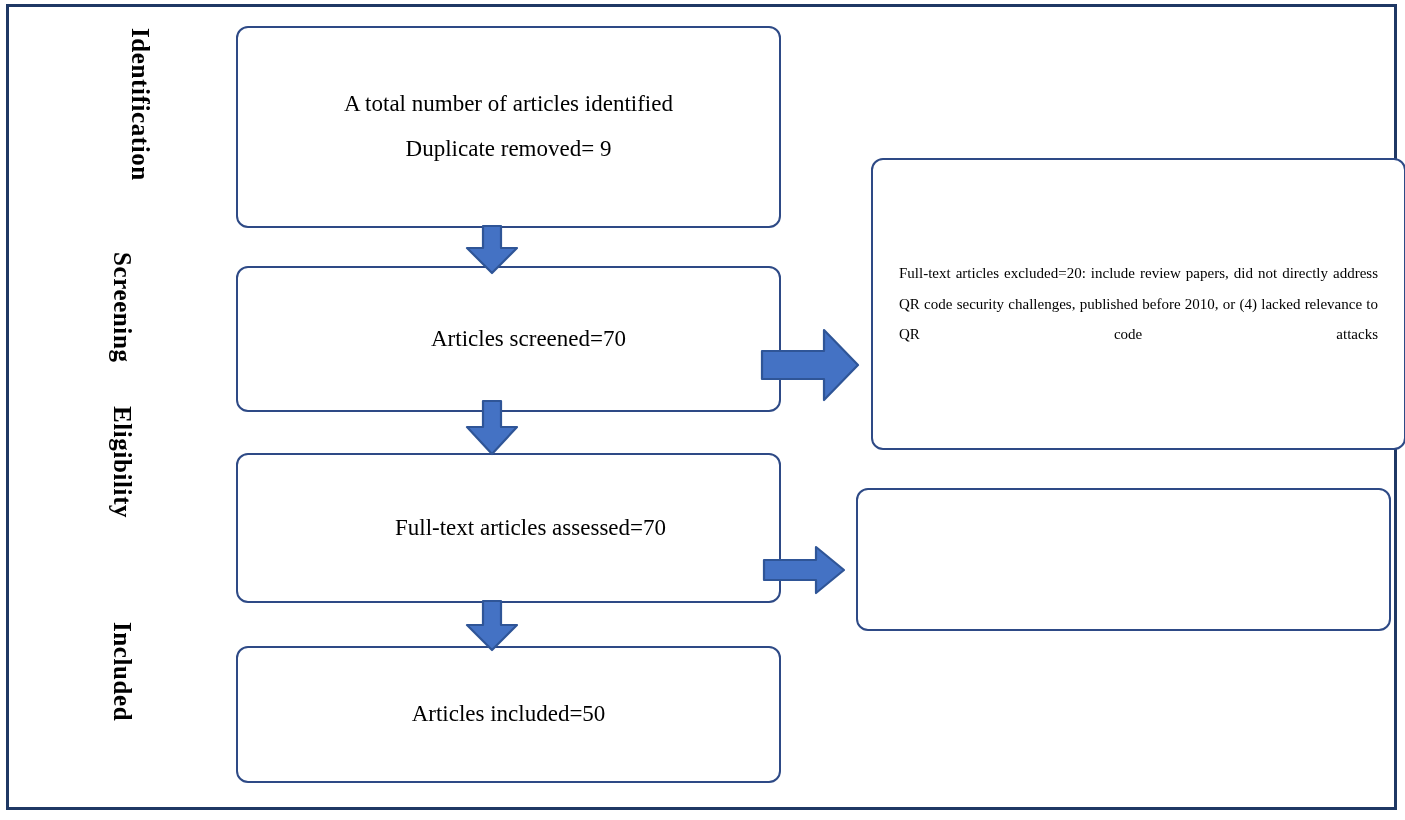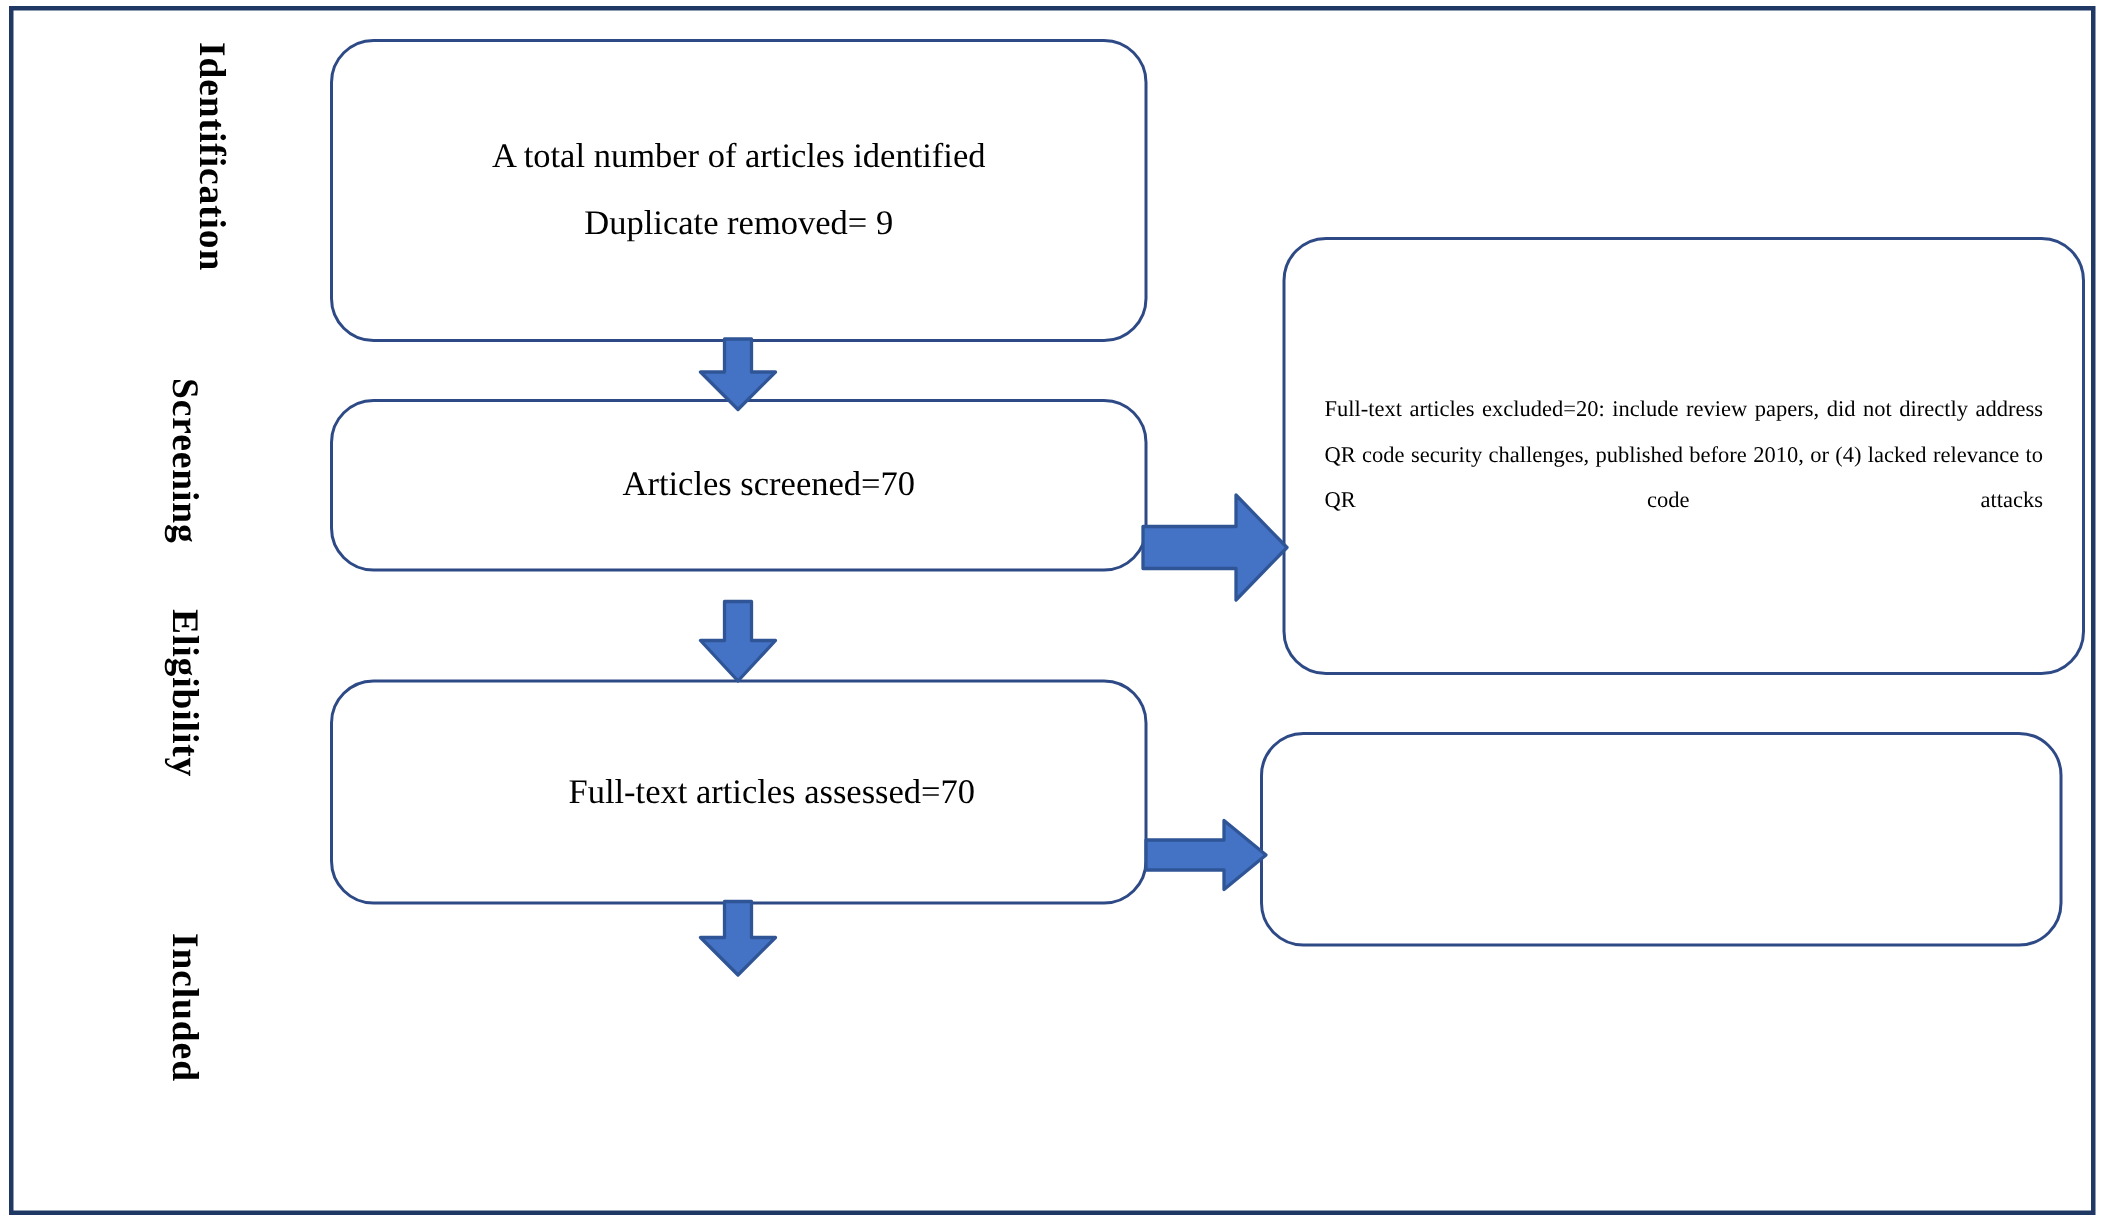--- a/index.html
+++ b/index.html
@@ -15,23 +15,23 @@
   
   .stage-label{position:absolute;
       font-weight:bold;color:#000000;white-space:nowrap;
       transform-origin:center center;
       writing-mode:vertical-rl;
       letter-spacing:0.6px;
       font-size:25px;line-height:1;}
 
   
   .box{position:absolute;box-sizing:border-box;
-       border:2px solid #2E4A86;border-radius:29px;background:#ffffff;
+       border:2px solid #2E4A86;border-radius:12px;background:#ffffff;
        display:flex;align-items:center;justify-content:center;
-       color:#000000;}
+       color:#000000;margin-left:16px;}
   .box .txt{width:100%;padding:0 18px;box-sizing:border-box;
             text-align:center;font-size:23px;line-height:1.95;}
   .box.justify .txt{text-align:justify;text-align-last:justify;
             font-size:15px;line-height:2.05;padding:0 26px;}
 
   
   .arrow{position:absolute;}
   .arrow svg{display:block;overflow:visible;}
 </style>
 </head>
@@ -48,32 +48,37 @@
 
   <div class="stage-label" style="left:110px;top:622px;height:124px;">Included</div>
 
   <div class="box" style="left:220px;top:26px;width:545px;height:202px;">
     <div class="txt">
       <div>A total number of articles identified</div>
       <div>Duplicate removed= 9</div>
     </div>
   </div>
 
-  <div class="box" style="left:220px;top:266px;width:545px;height:115px;padding-left:40px;">
+  <div class="box" style="left:220px;top:266px;width:545px;height:146px;padding-left:40px;">
     <div class="txt">
       <div>Articles screened=70</div>
     </div>
   </div>
 
   <div class="box" style="left:220px;top:453px;width:545px;height:150px;padding-left:44px;">
     <div class="txt">
       <div>Full-text articles assessed=70</div>
     </div>
   </div>
 
+  <div class="box" style="left:220px;top:646px;width:545px;height:137px;">
+    <div class="txt">
+      <div>Articles included=50</div>
+    </div>
+  </div>
 
   <div class="box justify" style="left:855px;top:158px;width:535px;height:292px;">
     <div class="txt">Full-text articles excluded=20: include review papers, did not directly address QR code security challenges, published before 2010, or (4) lacked relevance to QR code attacks</div>
   </div>
 
   <div class="box" style="left:840px;top:488px;width:535px;height:143px;">
     <div class="txt">
     </div>
   </div>
 

